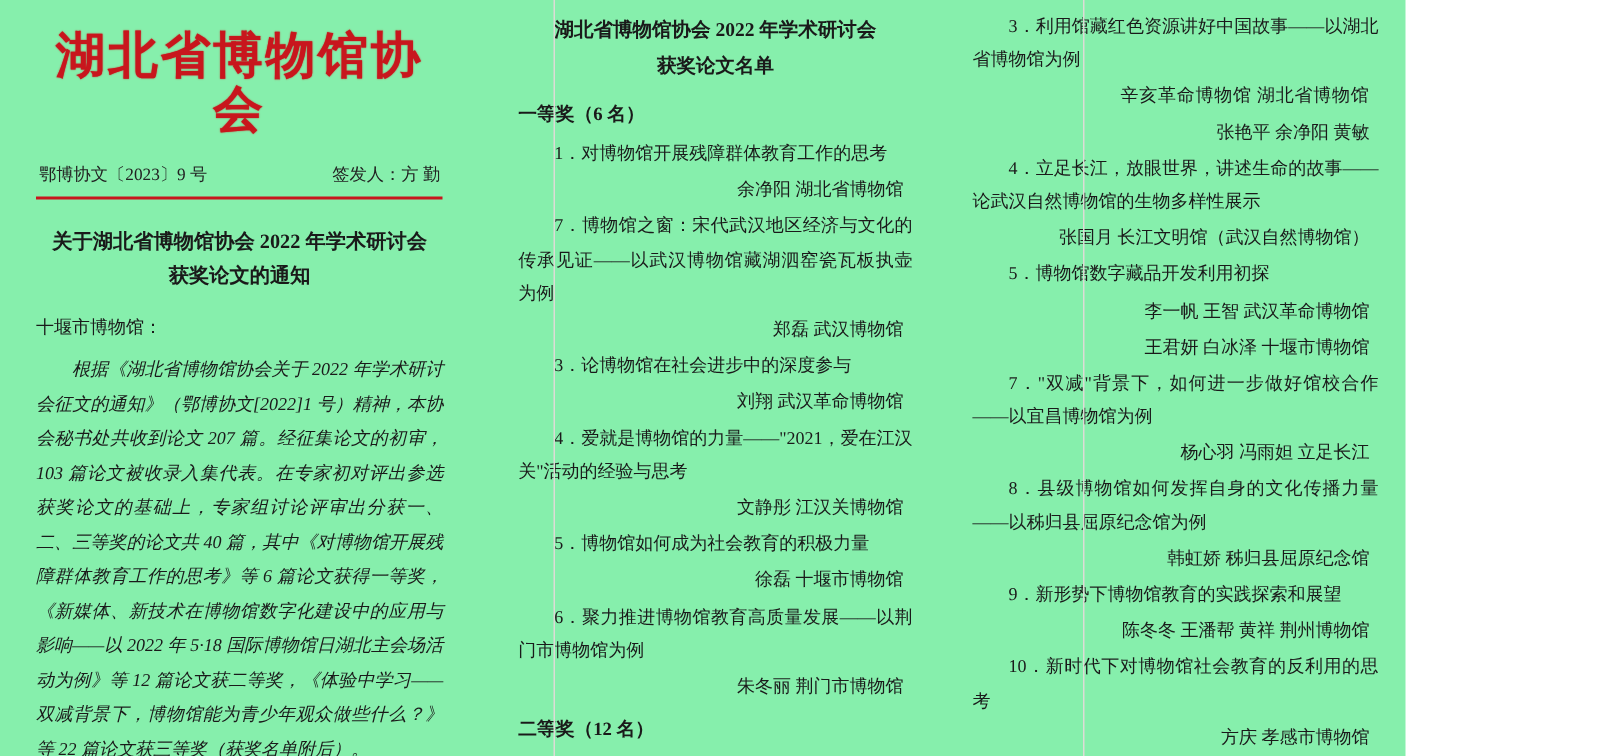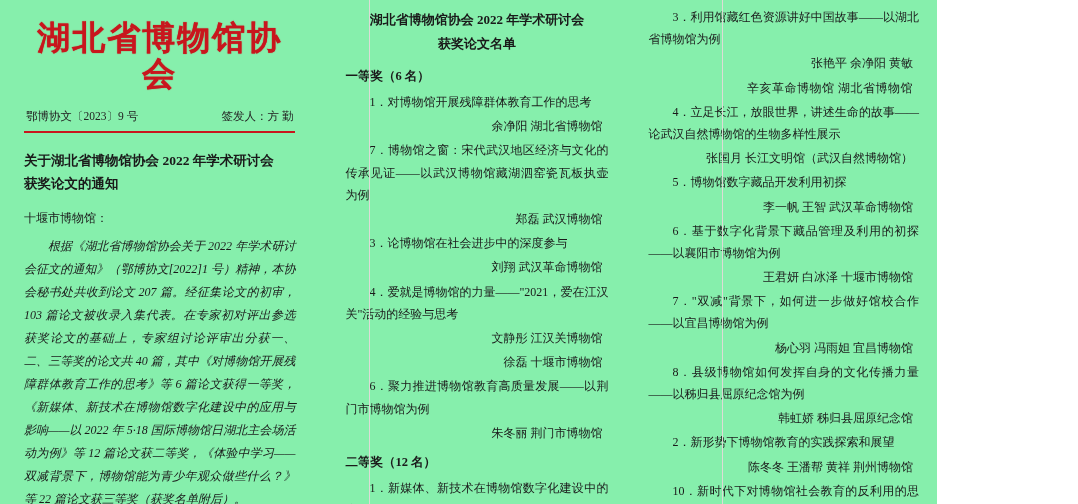--- a/index.html
+++ b/index.html
@@ -61,20 +61,21 @@
     padding: 0 2px;
     color: #222;
   }
   .redrule {
     height: 2px;
     background: #c8161d;
     margin-top: 7px;
     margin-bottom: 16px;
   }
   .notice-title {
+    text-align: center;
     font-size: 13.5px;
     font-weight: bold;
     line-height: 1.75;
     margin-bottom: 14px;
   }
   .addressee {
     font-size: 12px;
     margin-bottom: 8px;
   }
   .para {
@@ -156,52 +157,52 @@
 
     <div class="entry">7．博物馆之窗：宋代武汉地区经济与文化的传承见证——以武汉博物馆藏湖泗窑瓷瓦板执壶为例</div>
     <div class="author">郑磊  武汉博物馆</div>
 
     <div class="entry">3．论博物馆在社会进步中的深度参与</div>
     <div class="author">刘翔  武汉革命博物馆</div>
 
     <div class="entry">4．爱就是博物馆的力量——"2021，爱在江汉关"活动的经验与思考</div>
     <div class="author">文静彤  江汉关博物馆</div>
 
+    <div class="entry">5．博物馆如何成为社会教育的积极力量</div>
     <div class="author">徐磊  十堰市博物馆</div>
 
     <div class="entry">6．聚力推进博物馆教育高质量发展——以荆门市博物馆为例</div>
     <div class="author">朱冬丽  荆门市博物馆</div>
 
     <div class="grade">二等奖（12 名）</div>
 
     <div class="entry">1．新媒体、新技术在博物馆数字化建设中的应用与影响——以 2022 年 5·18 国际博物馆日湖北主会场活动为例</div>
 
   </div>
 
   <div class="col col-3">
     <div class="entry">3．利用馆藏红色资源讲好中国故事——以湖北省博物馆为例</div>
+    <div class="author wide">辛亥革命博物馆  湖北省博物馆</div>
     <div class="author">张艳平 余净阳  黄敏</div>
-    <div class="author wide">辛亥革命博物馆  湖北省博物馆</div>
 
     <div class="entry">4．立足长江，放眼世界，讲述生命的故事——论武汉自然博物馆的生物多样性展示</div>
     <div class="author">张国月  长江文明馆（武汉自然博物馆）</div>
 
     <div class="entry">5．博物馆数字藏品开发利用初探</div>
     <div class="author">李一帆 王智  武汉革命博物馆</div>
 
-    <div class="entry">6．基于数字化背景下藏品管理及利用的初探——以襄阳市博物馆为例</div>
     <div class="author">王君妍 白冰泽  十堰市博物馆</div>
 
     <div class="entry">7．"双减"背景下，如何进一步做好馆校合作——以宜昌博物馆为例</div>
-    <div class="author">杨心羽 冯雨妲  宜昌博物馆</div>
+    <div class="author">杨心羽 冯雨妲  立足长江</div>
 
     <div class="entry">8．县级博物馆如何发挥自身的文化传播力量——以秭归县屈原纪念馆为例</div>
     <div class="author">韩虹娇  秭归县屈原纪念馆</div>
 
-    <div class="entry">2．新形势下博物馆教育的实践探索和展望</div>
+    <div class="entry">9．新形势下博物馆教育的实践探索和展望</div>
     <div class="author">陈冬冬 王潘帮 黄祥  荆州博物馆</div>
 
     <div class="entry">10．新时代下对博物馆社会教育的反利用的思考</div>
     <div class="author">方庆  孝感市博物馆</div>
 
   </div>
 
 </div>
 
 </body></html>

